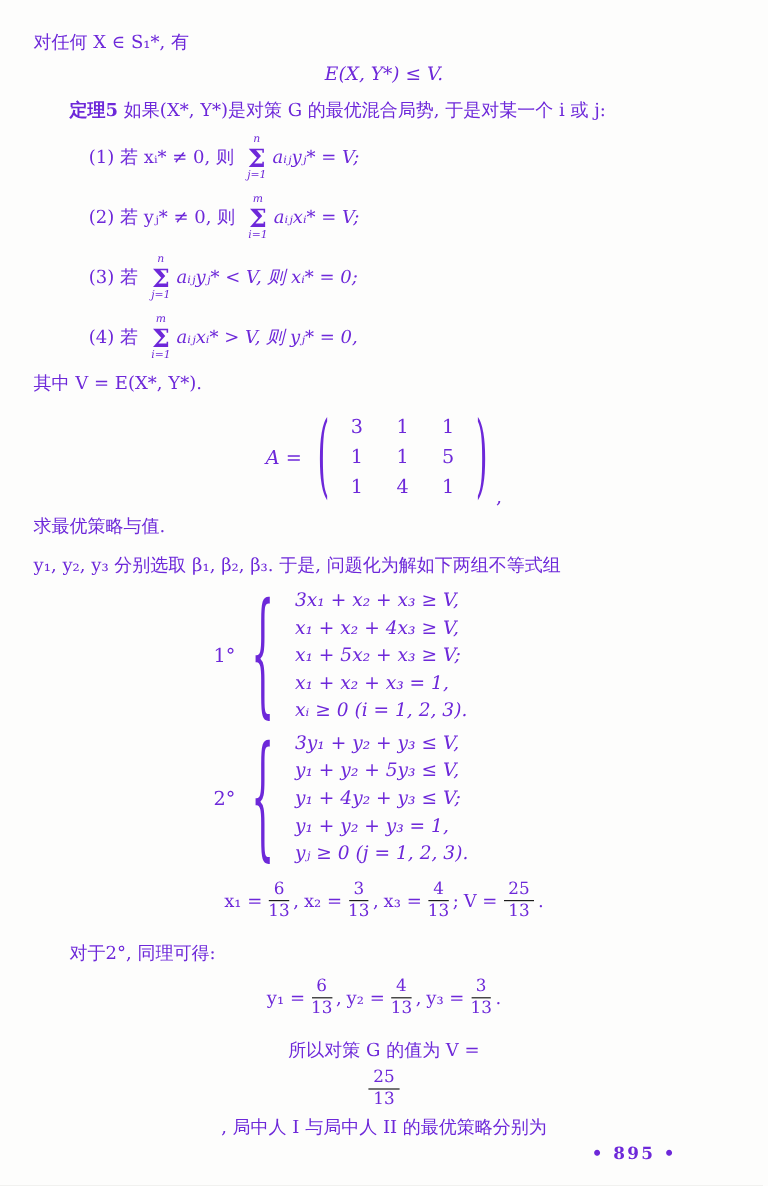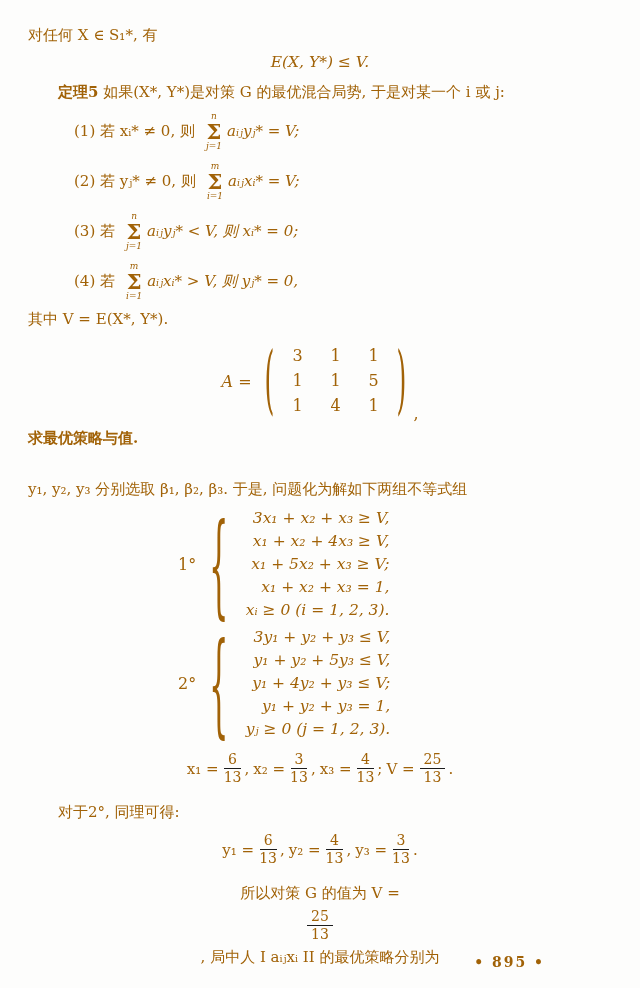--- a/index.html
+++ b/index.html
@@ -1,21 +1,21 @@
 <!DOCTYPE html>
 <html><head>
 <meta charset="utf-8">
 <style>
   html,body{margin:0;padding:0;background:#e8e8e6;}
   .page{
     position:relative;
     width:640px;height:988px;
     margin:0 auto;
     background:#fdfdfc;
-    color:#a16207;
+    color:#6d28d9;
     font-family:"DejaVu Serif","DejaVu Sans",serif;
     font-size:15px;
     overflow:hidden;
     box-sizing:border-box;
     padding:26px 28px 0 28px;
   }
   .math{font-style:italic;}
   .indent{padding-left:30px;}
   .bold{font-weight:bold;}
   .center{text-align:center;}
@@ -45,53 +45,53 @@
     display:inline-block;font-size:28px;line-height:1;
     transform:scale(0.9,2.7);transform-origin:center;
     margin:0 4px;font-weight:300;
   }
   .matrix-grid{
     display:grid;grid-template-columns:repeat(3,38px);
     row-gap:3px;text-align:center;
     font-size:16px;line-height:22px;
   }
   .matrix-comma{font-size:16px;align-self:flex-end;margin-left:2px;}
-  .task-line{margin:6px 0 28px 0;font-weight:bold;}
+  .task-line{margin:6px 0 10px 0;font-weight:normal;}
   .sol-para{line-height:1.75;}
   .system{
     display:flex;align-items:center;
     margin:4px 0 4px 150px;
   }
   .system-label{font-size:16px;margin-right:12px;}
   .brace{
     display:inline-block;font-size:34px;line-height:1;
     transform:scale(0.9,3.3);transform-origin:center;
     margin-right:16px;font-weight:300;
   }
-  .sysline{font-style:italic;font-size:15.5px;line-height:23px;white-space:nowrap;text-align:right;}
+  .sysline{font-style:italic;font-size:15.5px;line-height:23px;white-space:nowrap;}
   .step-label{margin:14px 0 4px 0;}
   .eq-row{
     display:flex;align-items:center;justify-content:center;
     gap:4px;margin:8px 0;min-height:40px;
   }
   .term{display:inline-flex;align-items:center;gap:5px;}
   .term .pre{}
   .frac{
     display:inline-flex;flex-direction:column;align-items:center;
     line-height:1.1;font-size:14px;vertical-align:middle;
   }
   .frac .num{border-bottom:1.4px solid #1c1c1c;padding:0 4px 1px 4px;}
   .frac .den{padding-top:1px;}
   .term .post{margin-left:-2px;}
   .conclusion{
     display:flex;align-items:center;gap:6px;
     margin:14px 0 0 0;flex-wrap:wrap;flex-direction:column;
   }
   .page-number{
-    position:absolute;bottom:18px;right:95px;
+    position:absolute;bottom:18px;right:76px;
     font-size:14px;letter-spacing:2px;font-weight:bold;
   }
 </style>
 </head>
 <body>
 
 <div class="page">
 
   <div class="intro-line">对任何 X ∈ S₁*, 有</div>
   <div class="display-eq center math">E(X, Y*) ≤ V.</div>
@@ -254,18 +254,18 @@
       <span class="post">.</span>
     </span>
   </div>
 
   <div class="conclusion">
     <span>所以对策 G 的值为 V =</span>
     <span class="frac">
       <span class="num">25</span>
       <span class="den">13</span>
     </span>
-    <span>, 局中人 I aᵢⱼxᵢ II 的最优策略分别为</span>
+    <span>, 局中人 I 与局中人 II 的最优策略分别为</span>
   </div>
 
   <div class="page-number">• 895 •</div>
 
 </div>
 
 </body></html>

